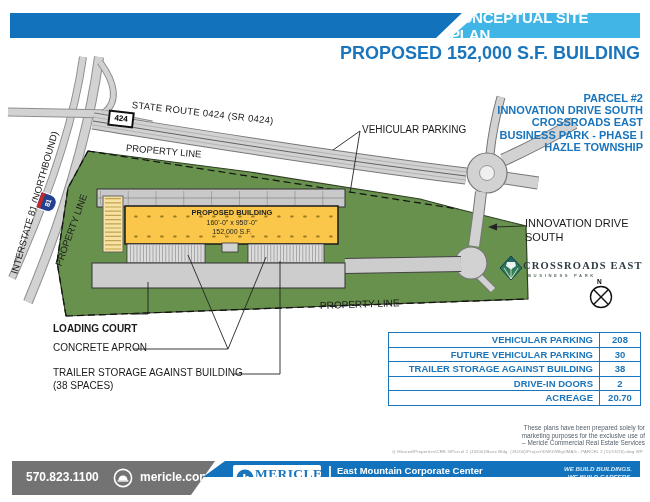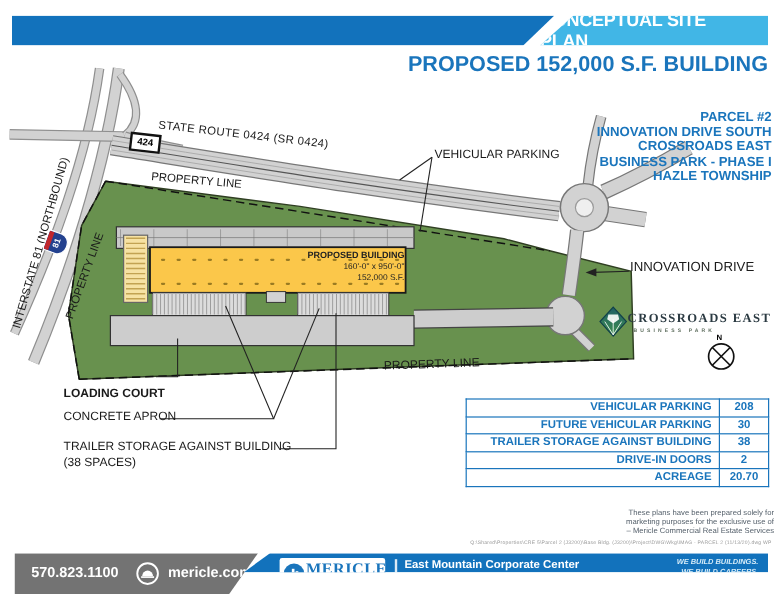--- a/index.html
+++ b/index.html
@@ -31,21 +31,21 @@
   #shield-81 .chief{height:4px;background:#c1272d;}
   #shield-81 .num{color:#fff;font-size:7px;font-weight:bold;text-align:center;line-height:11px;}
   #lbl-pl-left{left:58px;top:260px;font-size:9.5px;transform:rotate(-70deg);transform-origin:left center;}
   #lbl-vp{left:362px;top:124px;}
   #lbl-inn{left:525px;top:216px;font-size:11px;line-height:14px;}
   #lbl-lc{left:53px;top:323px;font-weight:bold;}
   #lbl-ca{left:53px;top:342px;}
   #lbl-ts{left:53px;top:366px;line-height:13px;}
   #lbl-pl-bot{left:320px;top:300px;transform:rotate(-2deg);transform-origin:left center;}
   #lbl-n{left:597px;top:278px;font-size:6.5px;font-weight:bold;}
-  #bldg-text{left:127px;top:208px;width:210px;text-align:right;color:#222;}
+  #bldg-text{left:127px;top:208px;width:210px;text-align:center;color:#222;}
   #bldg-text .b1{font-size:7.5px;font-weight:bold;line-height:10px;}
   #bldg-text .b2{font-size:7px;line-height:9px;}
   #xr-text{left:523px;top:260px;font-family:"Liberation Serif",serif;color:#2b3a42;
     font-size:10.5px;letter-spacing:1.2px;font-weight:600;}
   #xr-sub{left:528px;top:273px;font-size:4.2px;letter-spacing:2.6px;color:#5d6d5d;font-weight:bold;}
 
   
   #stats{left:388px;top:332px;border-collapse:collapse;background:#fff;}
   #stats td{border:1.4px solid #1a75bc;color:#1a75bc;font-weight:bold;font-size:9.5px;
     padding:1px 0;height:11.5px;white-space:nowrap;}
@@ -203,20 +203,21 @@
   <div class="abs plan-label" id="lbl-pl-top">PROPERTY LINE</div>
   <div class="abs plan-label" id="lbl-i81">INTERSTATE 81 (NORTHBOUND)</div>
   <div class="abs" id="shield-81">
     <div class="chief"></div>
     <div class="num">81</div>
   </div>
   <div class="abs plan-label" id="lbl-pl-left">PROPERTY LINE</div>
   <div class="abs plan-label" id="lbl-vp">VEHICULAR PARKING</div>
   <div class="abs plan-label" id="lbl-inn">
     <div>INNOVATION DRIVE</div>
+    <div>SOUTH</div>
   </div>
   <div class="abs plan-label" id="lbl-lc">LOADING COURT</div>
   <div class="abs plan-label" id="lbl-ca">CONCRETE APRON</div>
   <div class="abs plan-label" id="lbl-ts">
     <div>TRAILER STORAGE AGAINST BUILDING</div>
     <div>(38 SPACES)</div>
   </div>
   <div class="abs plan-label" id="lbl-pl-bot">PROPERTY LINE</div>
   <div class="abs" id="lbl-n">N</div>
   <div class="abs" id="bldg-text">

